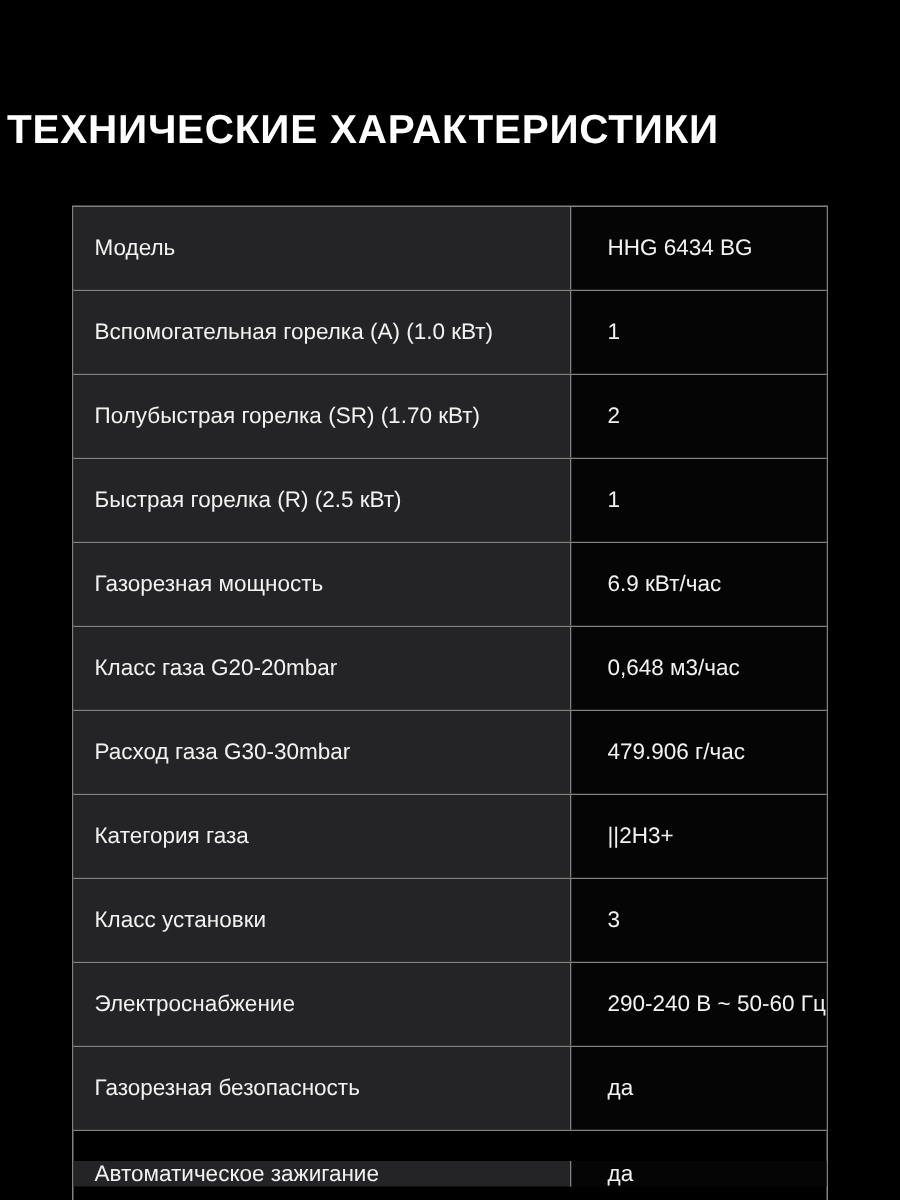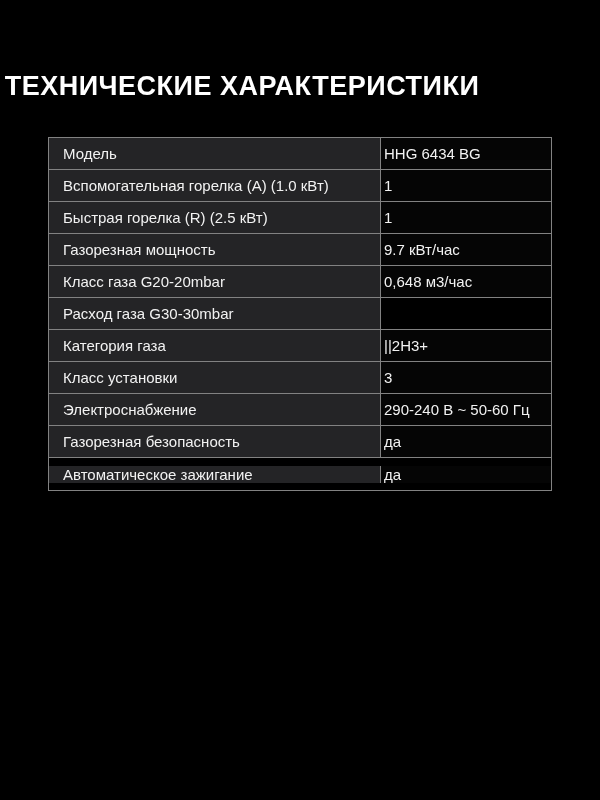--- a/index.html
+++ b/index.html
@@ -30,21 +30,21 @@
   .spec-table {
     position: absolute;
     top: 137px;
     left: 48px;
     width: 504px;
     box-sizing: border-box;
     border: 1px solid #828282;
   }
   .spec-row {
     display: flex;
-    height: 32px;
+    height: 56px;
     box-sizing: border-box;
     border-bottom: 1px solid #828282;
   }
   .spec-row:last-child {
     border-bottom: none;
     align-items: center;
   }
   .spec-label-cell {
     flex: 0 0 332px;
     box-sizing: border-box;
@@ -60,54 +60,59 @@
     overflow: hidden;
   }
   .spec-value-cell {
     flex: 1 1 auto;
     box-sizing: border-box;
     background: #050505;
     color: #f2f2f2;
     font-size: 15px;
     display: flex;
     align-items: center;
-    padding-left: 3px;
+    padding-left: 24px;
     padding-right: 4px;
     white-space: nowrap;
     overflow: hidden;
   }
 </style>
 </head>
 <body>
 
 <h1 class="page-title">ТЕХНИЧЕСКИЕ ХАРАКТЕРИСТИКИ</h1>
 
 <div class="spec-table">
   <div class="spec-row">
     <div class="spec-label-cell">Модель</div>
     <div class="spec-value-cell">HHG 6434 BG</div>
   </div>
   <div class="spec-row">
     <div class="spec-label-cell">Вспомогательная горелка (А) (1.0 кВт)</div>
     <div class="spec-value-cell">1</div>
   </div>
   <div class="spec-row">
+    <div class="spec-label-cell">Полубыстрая горелка (SR) (1.70 кВт)</div>
+    <div class="spec-value-cell">2</div>
+  </div>
+  <div class="spec-row">
     <div class="spec-label-cell">Быстрая горелка (R) (2.5 кВт)</div>
     <div class="spec-value-cell">1</div>
   </div>
   <div class="spec-row">
     <div class="spec-label-cell">Газорезная мощность</div>
-    <div class="spec-value-cell">9.7 кВт/час</div>
+    <div class="spec-value-cell">6.9 кВт/час</div>
   </div>
   <div class="spec-row">
     <div class="spec-label-cell">Класс газа G20-20mbar</div>
     <div class="spec-value-cell">0,648 м3/час</div>
   </div>
   <div class="spec-row">
     <div class="spec-label-cell">Расход газа G30-30mbar</div>
+    <div class="spec-value-cell">479.906 г/час</div>
   </div>
   <div class="spec-row">
     <div class="spec-label-cell">Категория газа</div>
     <div class="spec-value-cell">||2H3+</div>
   </div>
   <div class="spec-row">
     <div class="spec-label-cell">Класс установки</div>
     <div class="spec-value-cell">3</div>
   </div>
   <div class="spec-row">

